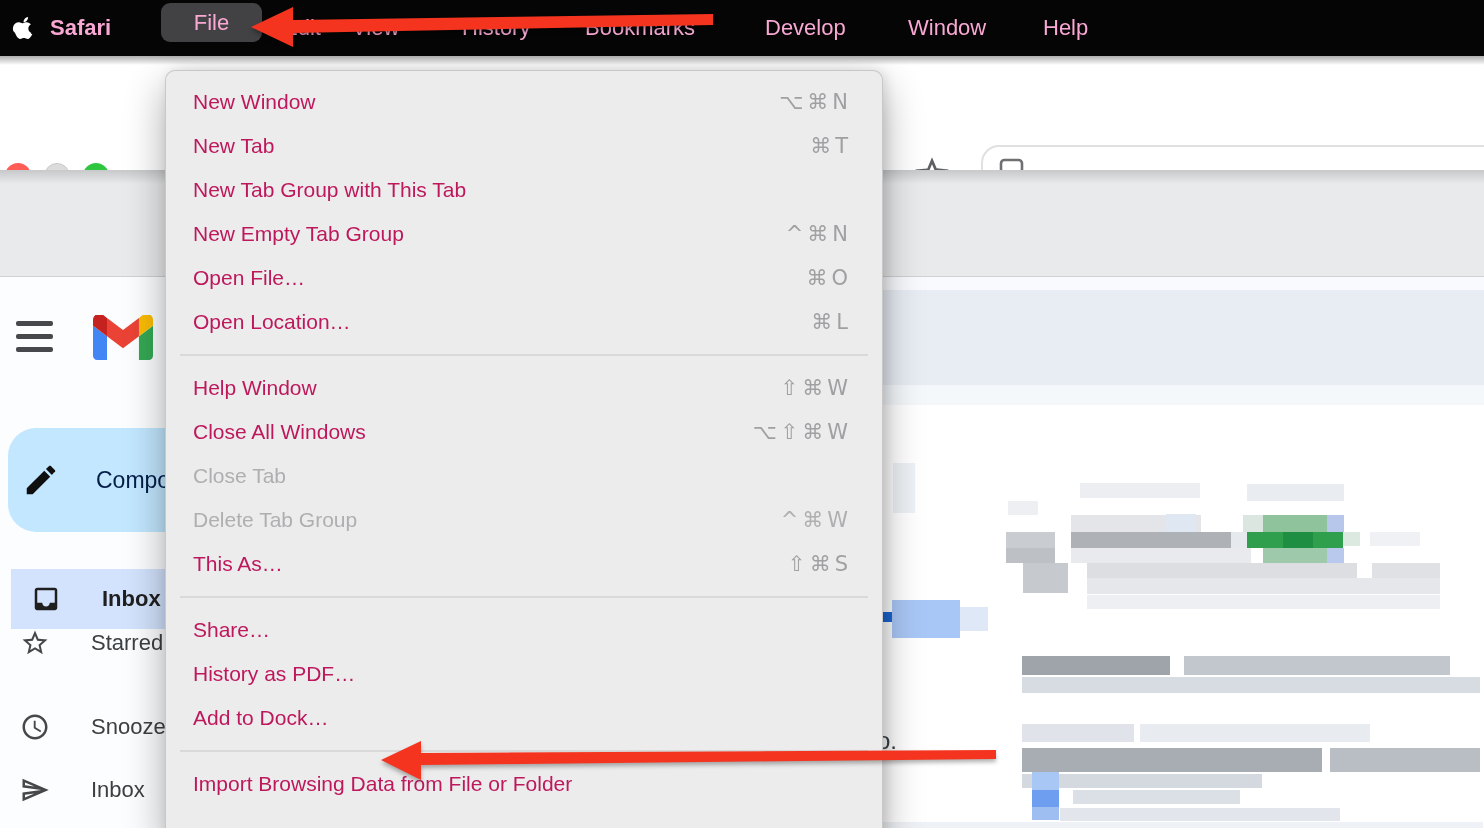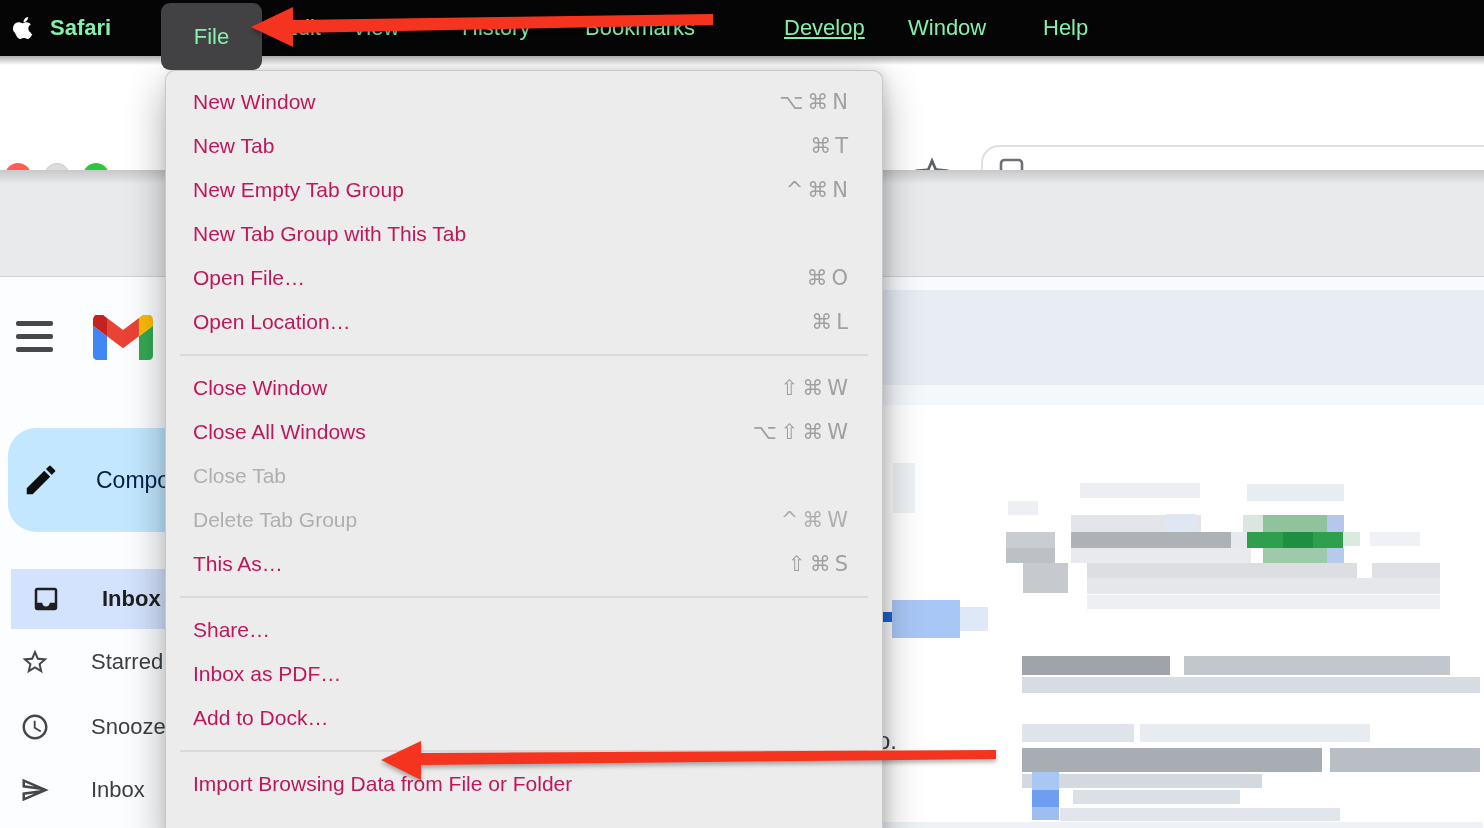--- a/index.html
+++ b/index.html
@@ -3,23 +3,23 @@
 <meta charset="utf-8">
 <style>
   html,body{margin:0;padding:0;}
   body{
     width:1484px;height:828px;position:relative;overflow:hidden;
     background:#ffffff;font-family:"Liberation Sans","DejaVu Sans",sans-serif;
     -webkit-font-smoothing:antialiased;
   }
   
   #menubar{position:absolute;left:0;top:0;width:1484px;height:56px;background:#050505;z-index:30;}
-  .mb-item{position:absolute;top:0;height:56px;display:flex;align-items:center;color:#86efac;font-size:22px;}
+  .mb-item{position:absolute;top:0;height:56px;display:flex;align-items:center;color:#f9a8d4;font-size:22px;}
   .mb-item.bold{font-weight:700;}
-  .mb-item.active{left:161px;width:101px;justify-content:center;background:#424245;border-radius:9px;top:3px;height:67px;}
+  .mb-item.active{left:161px;width:101px;justify-content:center;background:#424245;border-radius:9px;top:3px;height:39px;}
   #apple-logo{position:absolute;left:12px;top:14px;width:23px;height:28px;}
   #menubar-shadow{position:absolute;left:0;top:56px;width:1484px;height:9px;z-index:5;
     background:linear-gradient(rgba(0,0,0,.32),rgba(0,0,0,0));}
   
   #toolbar{position:absolute;left:0;top:56px;width:1484px;height:114px;background:#ffffff;z-index:1;}
   .tlight{position:absolute;top:107px;width:26px;height:26px;border-radius:50%;box-sizing:border-box;}
   #star-btn{position:absolute;left:912px;top:98px;width:40px;height:40px;z-index:1;}
   #address-bar{position:absolute;left:981px;top:89px;width:560px;height:58px;background:#fff;
     border:2px solid #e0e0e1;border-radius:18px;box-sizing:border-box;z-index:1;display:flex;align-items:center;padding-left:16px;}
   
@@ -67,21 +67,21 @@
   <svg id="apple-logo" viewBox="0 0 170 170">
     <path fill="#ffffff" d="M150.37 130.25c-2.45 5.66-5.35 10.87-8.71 15.66-4.58 6.53-8.33 11.05-11.22 13.56-4.48 4.12-9.28 6.23-14.42 6.35-3.69 0-8.14-1.05-13.32-3.18-5.2-2.12-9.97-3.17-14.34-3.17-4.58 0-9.49 1.05-14.75 3.17-5.26 2.13-9.5 3.24-12.74 3.35-4.93.21-9.84-1.96-14.75-6.52-3.13-2.73-7.05-7.41-11.73-14.04-5.03-7.08-9.17-15.29-12.41-24.65C8.51 110.67 6.77 100.88 6.77 91.4c0-10.86 2.35-20.22 7.04-28.07 3.69-6.3 8.61-11.28 14.76-14.93s12.79-5.51 19.95-5.63c3.91 0 9.05 1.21 15.43 3.59 6.36 2.39 10.45 3.6 12.24 3.6 1.34 0 5.88-1.42 13.57-4.24 7.27-2.62 13.41-3.7 18.44-3.27 13.63 1.1 23.87 6.47 30.68 16.15-12.19 7.39-18.22 17.73-18.1 31 .11 10.34 3.86 18.94 11.23 25.77 3.34 3.17 7.07 5.62 11.22 7.36-.9 2.61-1.85 5.11-2.86 7.52zM119.11 7.24c0 8.1-2.96 15.67-8.86 22.67-7.12 8.32-15.73 13.13-25.07 12.38a25.22 25.22 0 0 1-.19-3.07c0-7.78 3.39-16.1 9.4-22.91 3-3.45 6.82-6.31 11.45-8.6 4.62-2.25 8.99-3.5 13.1-3.74.12 1.08.17 2.17.17 3.27z"></path>
   </svg>
 
 <span class="mb-item bold" style="left: 50px;">Safari</span>
     <span class="mb-item active">File</span>
     <span class="mb-item" style="left: 283px;">Edit</span>
     <span class="mb-item" style="left: 352px;">View</span>
     <span class="mb-item" style="left: 462px;">History</span>
     <span class="mb-item" style="left: 585px;">Bookmarks</span>
-    <span class="mb-item" style="left: 784px; text-decoration: underline;">Develop</span>
+    <span class="mb-item" style="left: 765px;">Develop</span>
     <span class="mb-item" style="left: 908px; text-align: center;">Window</span>
     <span class="mb-item" style="left: 1043px;">Help</span>
   </div>
 <div id="menubar-shadow"></div>
 
 <div id="toolbar">
   <span class="tlight" id="tl-close" style="left: 5px; background: rgb(255, 93, 85);"></span>
   <span class="tlight" id="tl-min" style="left: 44px; background: rgb(220, 220, 221); border: 1px solid rgb(200, 200, 201);"></span>
   <span class="tlight" id="tl-zoom" style="left: 83px; background: rgb(46, 198, 62);"></span>
   <svg id="star-btn" viewBox="0 0 24 24">
@@ -131,21 +131,21 @@
       </svg>
       <span id="compose-label">Compose</span>
     </div>
 
   <div class="nav-row selected" style="top: 292px; margin-left: 11px;">
         <svg class="nicon" viewBox="0 0 24 24">
           <path fill="#1f1f1f" d="M19 3H5c-1.1 0-2 .9-2 2v14c0 1.1.9 2 2 2h14c1.1 0 2-.9 2-2V5c0-1.1-.9-2-2-2zm0 12h-4c0 1.66-1.35 3-3 3s-3-1.34-3-3H5V5h14v10z"></path>
         </svg>
         <span class="nlabel">Inbox</span>
       </div>
-      <div class="nav-row" style="top: 355px;">
+      <div class="nav-row" style="top: 336px;">
         <svg class="nicon" viewBox="0 0 24 24">
           <path fill="#45474a" d="M22 9.24l-7.19-.62L12 2 9.19 8.63 2 9.24l5.46 4.73L5.82 21 12 17.27 18.18 21l-1.63-7.03L22 9.24zM12 15.4l-3.76 2.27 1-4.28-3.32-2.88 4.38-.38L12 6.1l1.71 4.04 4.38.38-3.32 2.88 1 4.28L12 15.4z"></path>
         </svg>
         <span class="nlabel">Starred</span>
       </div>
       <div class="nav-row" style="top: 420px;">
         <svg class="nicon" viewBox="0 0 24 24">
           <path fill="#45474a" d="M11.99 2C6.47 2 2 6.48 2 12s4.47 10 9.99 10C17.52 22 22 17.52 22 12S17.52 2 11.99 2zM12 20c-4.42 0-8-3.58-8-8s3.58-8 8-8 8 3.58 8 8-3.58 8-8 8zm.5-13H11v6l5.25 3.15.75-1.23-4.5-2.67z"></path>
         </svg>
         <span class="nlabel">Snoozed</span>
@@ -210,38 +210,38 @@
 <div id="file-menu">
     <div class="mrow">
       <span class="mlabel">New Window</span>
       <span class="mshort">⌥⌘N</span>
     </div>
     <div class="mrow">
       <span class="mlabel">New Tab</span>
       <span class="mshort">⌘T</span>
     </div>
     <div class="mrow">
+      <span class="mlabel">New Tab Group with This Tab</span>
+      <span class="mshort"></span>
+    </div>
+    <div class="mrow">
       <span class="mlabel">New Empty Tab Group</span>
       <span class="mshort">^⌘N</span>
     </div>
     <div class="mrow">
-      <span class="mlabel">New Tab Group with This Tab</span>
-      <span class="mshort"></span>
-    </div>
-    <div class="mrow">
       <span class="mlabel">Open File…</span>
       <span class="mshort">⌘O</span>
     </div>
     <div class="mrow">
       <span class="mlabel">Open Location…</span>
       <span class="mshort">⌘L</span>
     </div>
     <div class="msep"></div>
     <div class="mrow">
-      <span class="mlabel">Close Window</span>
+      <span class="mlabel">Help Window</span>
       <span class="mshort">⇧⌘W</span>
     </div>
     <div class="mrow">
       <span class="mlabel">Close All Windows</span>
       <span class="mshort">⌥⇧⌘W</span>
     </div>
     <div class="mrow disabled">
       <span class="mlabel">Close Tab</span>
       <span class="mshort"></span>
     </div>
@@ -252,21 +252,21 @@
     <div class="mrow">
       <span class="mlabel">This As…</span>
       <span class="mshort">⇧⌘S</span>
     </div>
     <div class="msep"></div>
     <div class="mrow">
       <span class="mlabel">Share…</span>
       <span class="mshort"></span>
     </div>
     <div class="mrow">
-      <span class="mlabel">Inbox as PDF…</span>
+      <span class="mlabel">History as PDF…</span>
       <span class="mshort"></span>
     </div>
     <div class="mrow">
       <span class="mlabel">Add to Dock…</span>
       <span class="mshort"></span>
     </div>
     <div class="msep"></div>
     <div class="mrow">
       <span class="mlabel">Import Browsing Data from File or Folder</span>
       <span class="mshort"></span>

